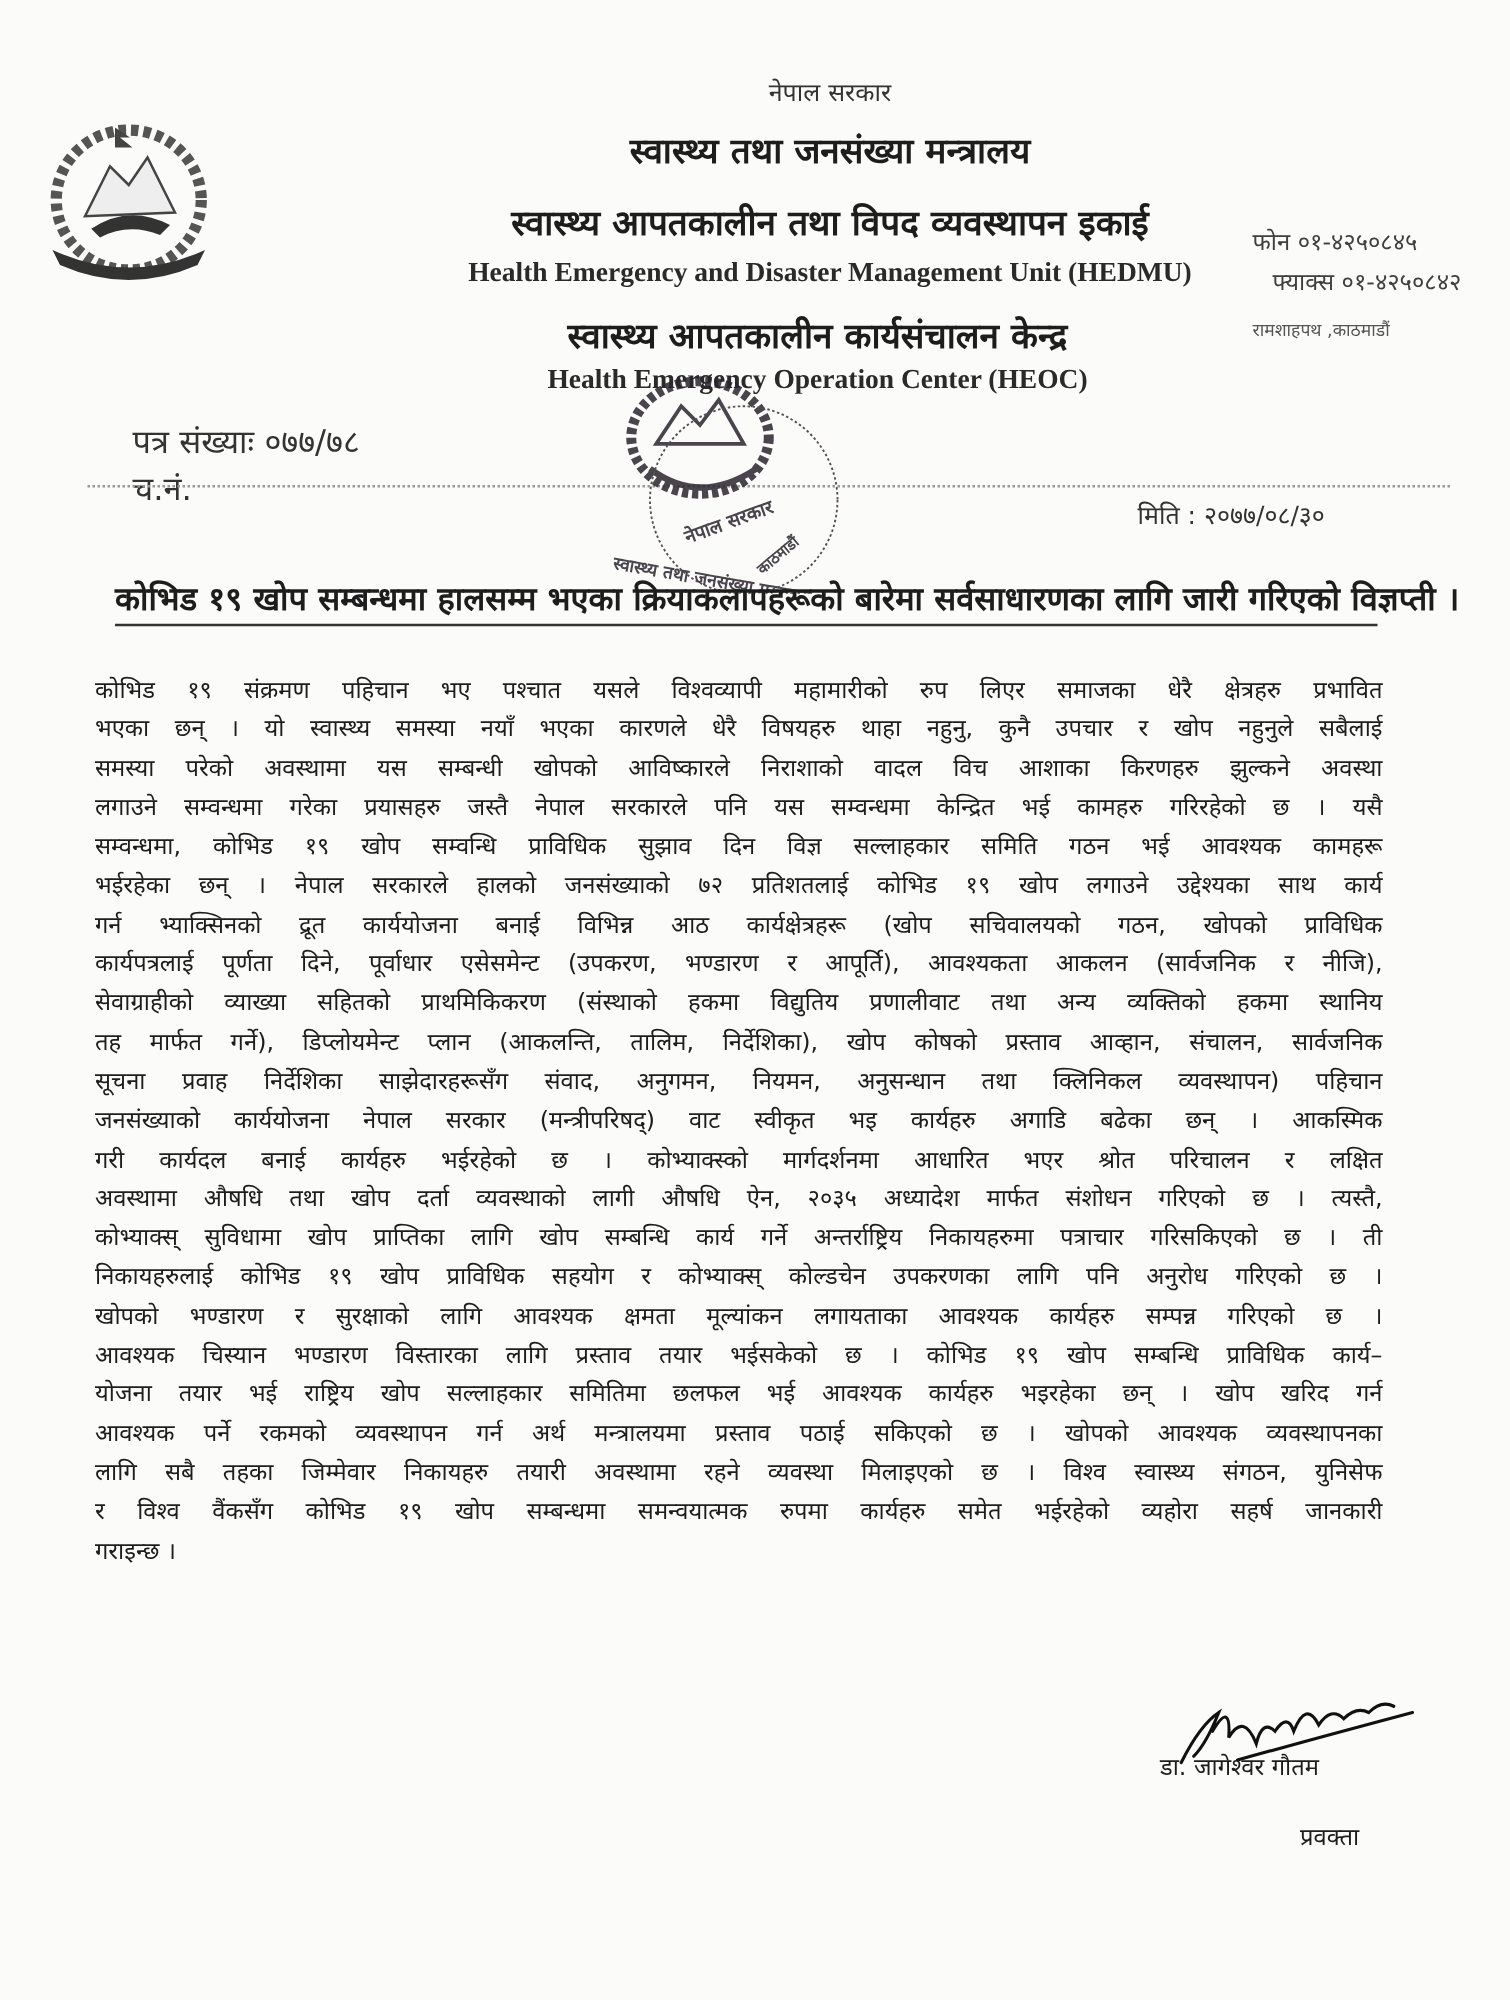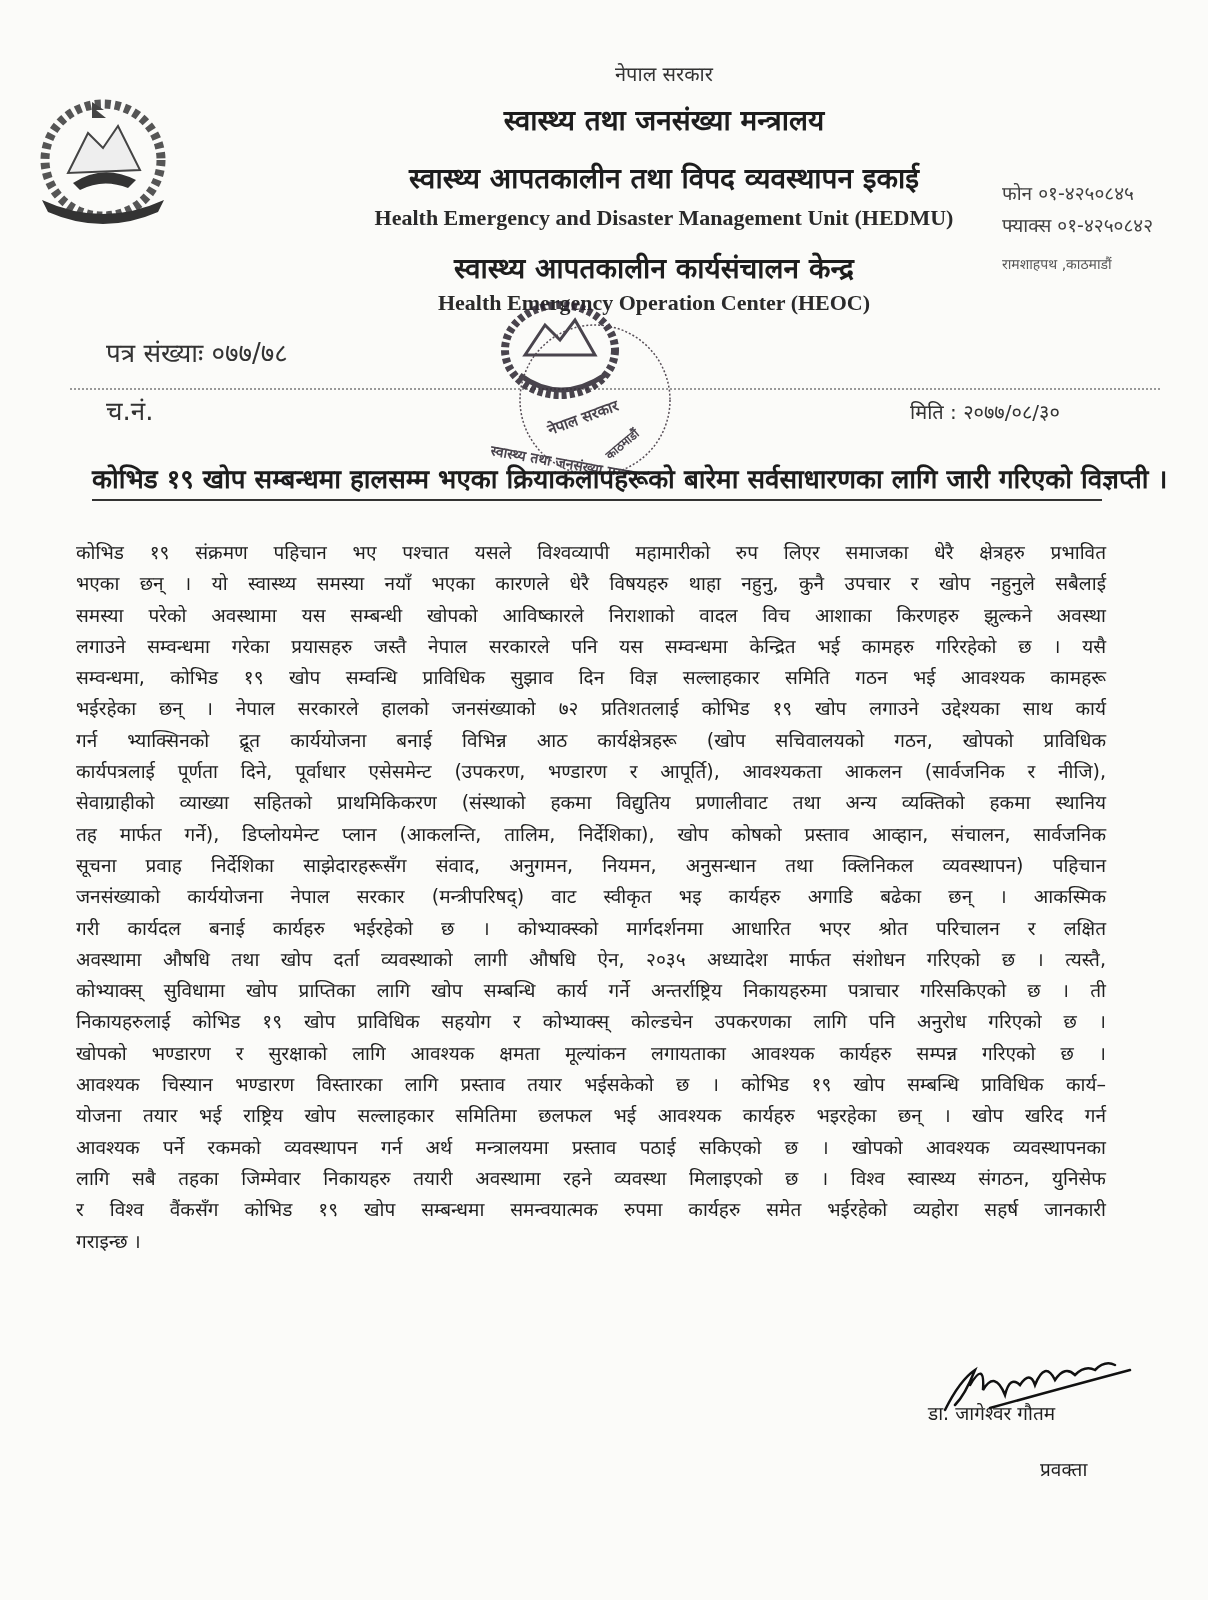--- a/index.html
+++ b/index.html
@@ -13,25 +13,25 @@
     .emblem { left: 28px; top: 88px; width: 150px; height: 140px; }
     .hdr-line { left: 0; width: 1208px; text-align: center; white-space: nowrap; }
     .gov { top: 60px; font-size: 20px; color: #333; left: 60px; }
     .ministry { top: 100px; font-size: 28px; font-weight: bold; left: 60px; }
     .unit-np { top: 158px; font-size: 28px; font-weight: bold; left: 60px; }
     .unit-en { top: 205px; font-size: 22px; font-family: "Liberation Serif", serif; font-weight: bold; left: 60px; color: #2a2a2a; }
     .heoc-np { top: 248px; font-size: 28px; font-weight: bold; left: 50px; }
     .heoc-en { top: 290px; font-size: 22px; font-family: "Liberation Serif", serif; font-weight: bold; left: 50px; color: #2a2a2a; }
     .contact { left: 1002px; font-size: 19px; color: #404040; white-space: nowrap; }
     .c1 { top: 180px; }
-    .c2 { top: 212px; }
+    .c2 { top: 212px; margin-left: 16px; }
     .c3 { top: 254px; color: #555; font-size: 14px; }
     .ref { left: 74px; font-size: 26px; color: #333; margin-left: 32px; }
     .ref1 { top: 334px; }
-    .ref2 { top: 392px; text-align: center; }
+    .ref2 { top: 372px; text-align: center; }
     .dotline { left: 70px; top: 388px; width: 1090px; border-top: 2px dotted #999; }
     .date { left: 910px; top: 398px; font-size: 20px; color: #333; }
     .stamp { left: 490px; top: 295px; width: 190px; height: 180px; }
     .subject {
       left: 92px; top: 460px; width: 1010px; font-size: 26px; font-weight: bold;
       white-space: nowrap; border-bottom: 2px solid #333; padding-bottom: 3px;
     }
     .body-text {
       left: 76px; top: 537px; width: 1030px; font-size: 19px; line-height: 31.3px;
       text-align: justify; text-align-last: left;

